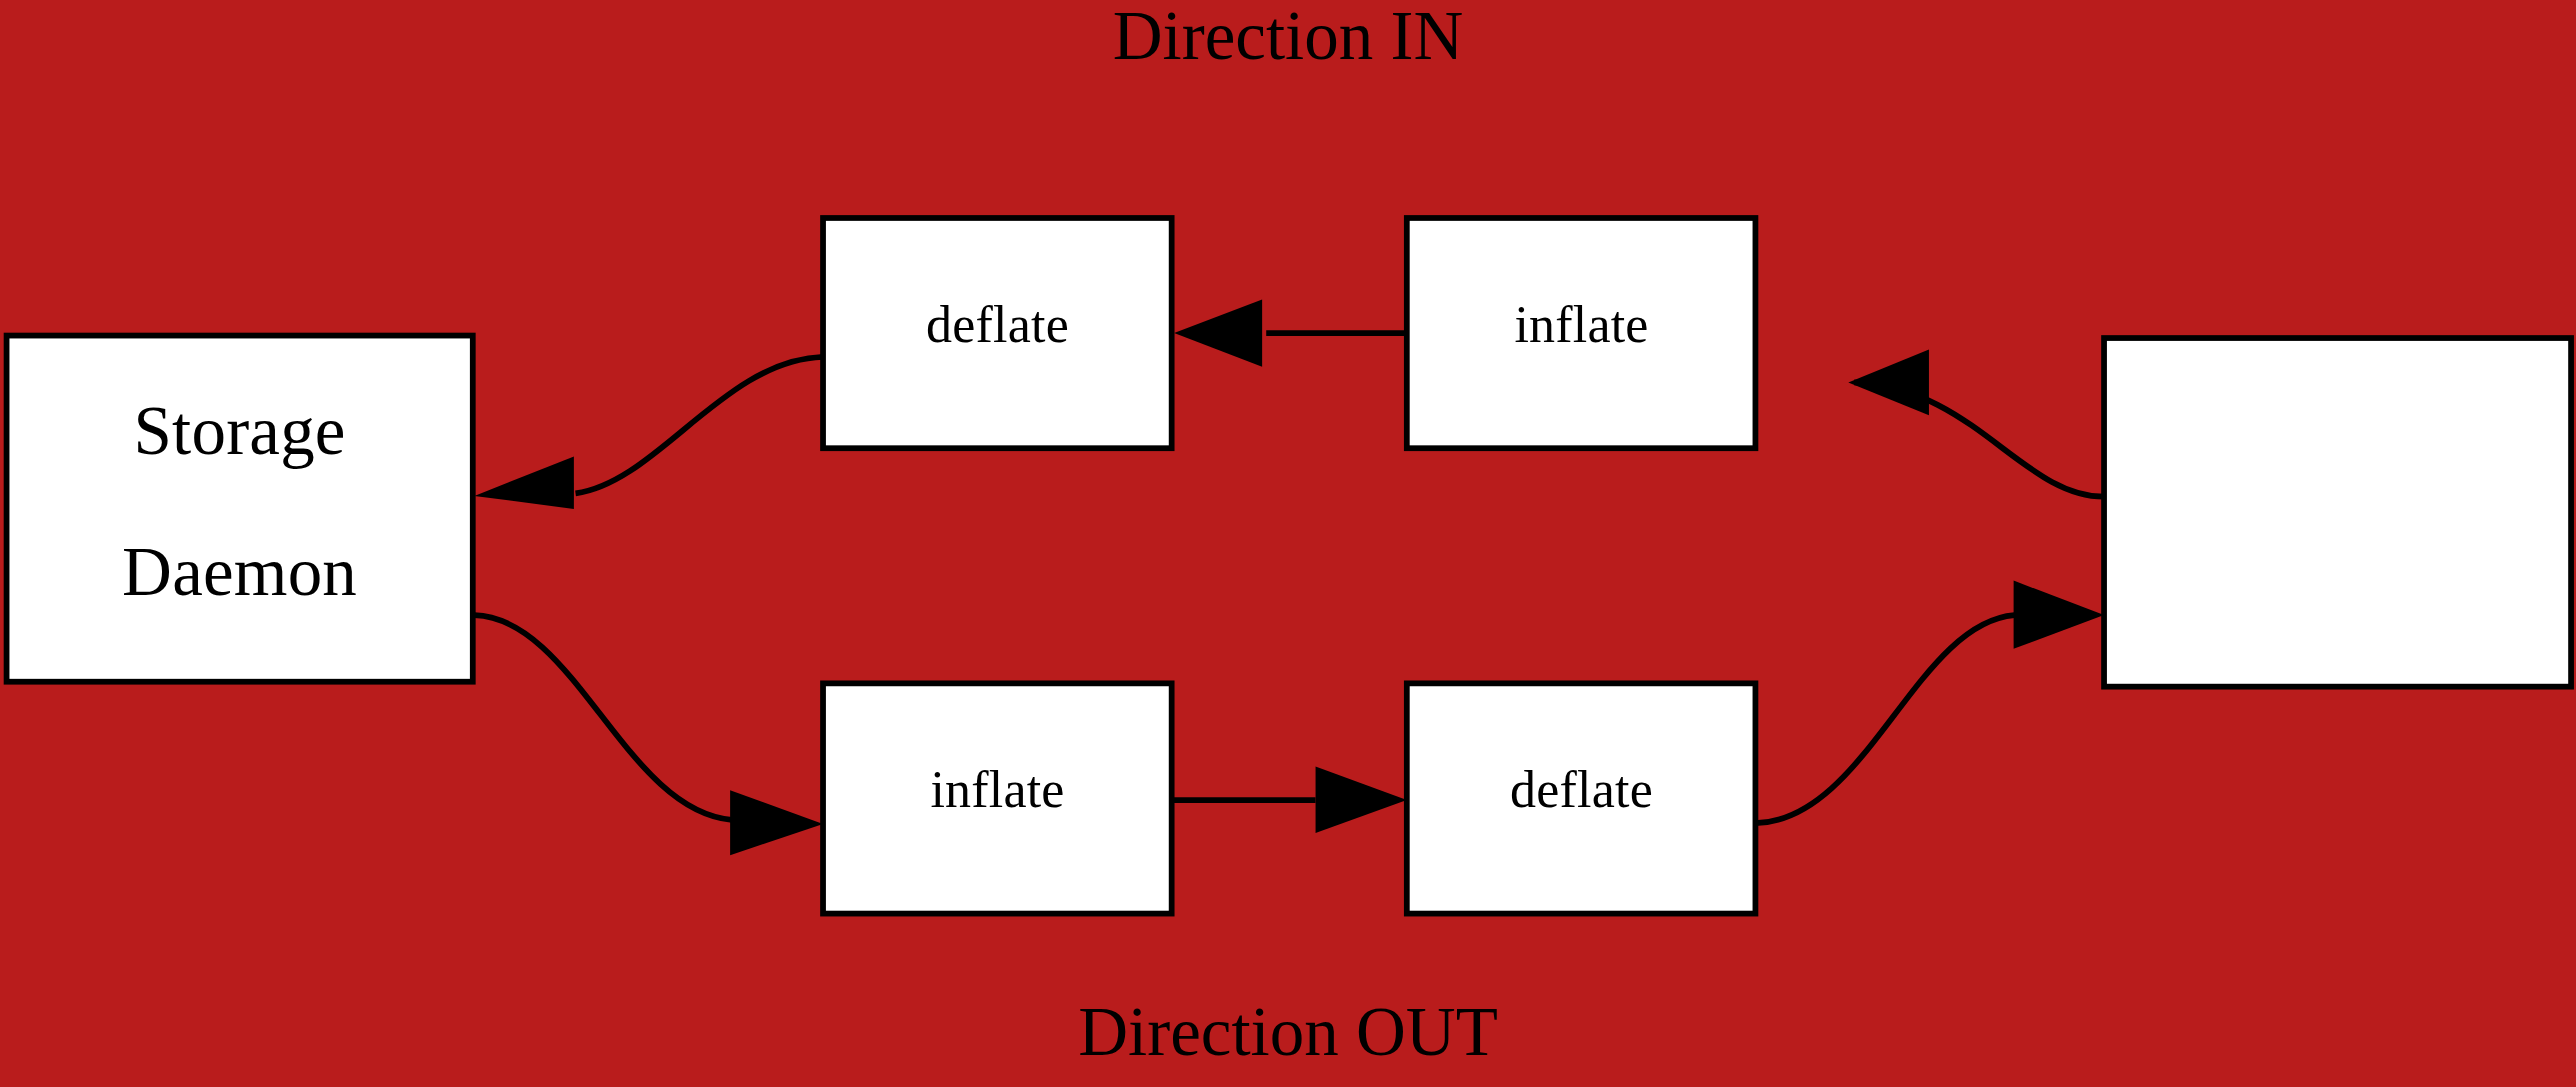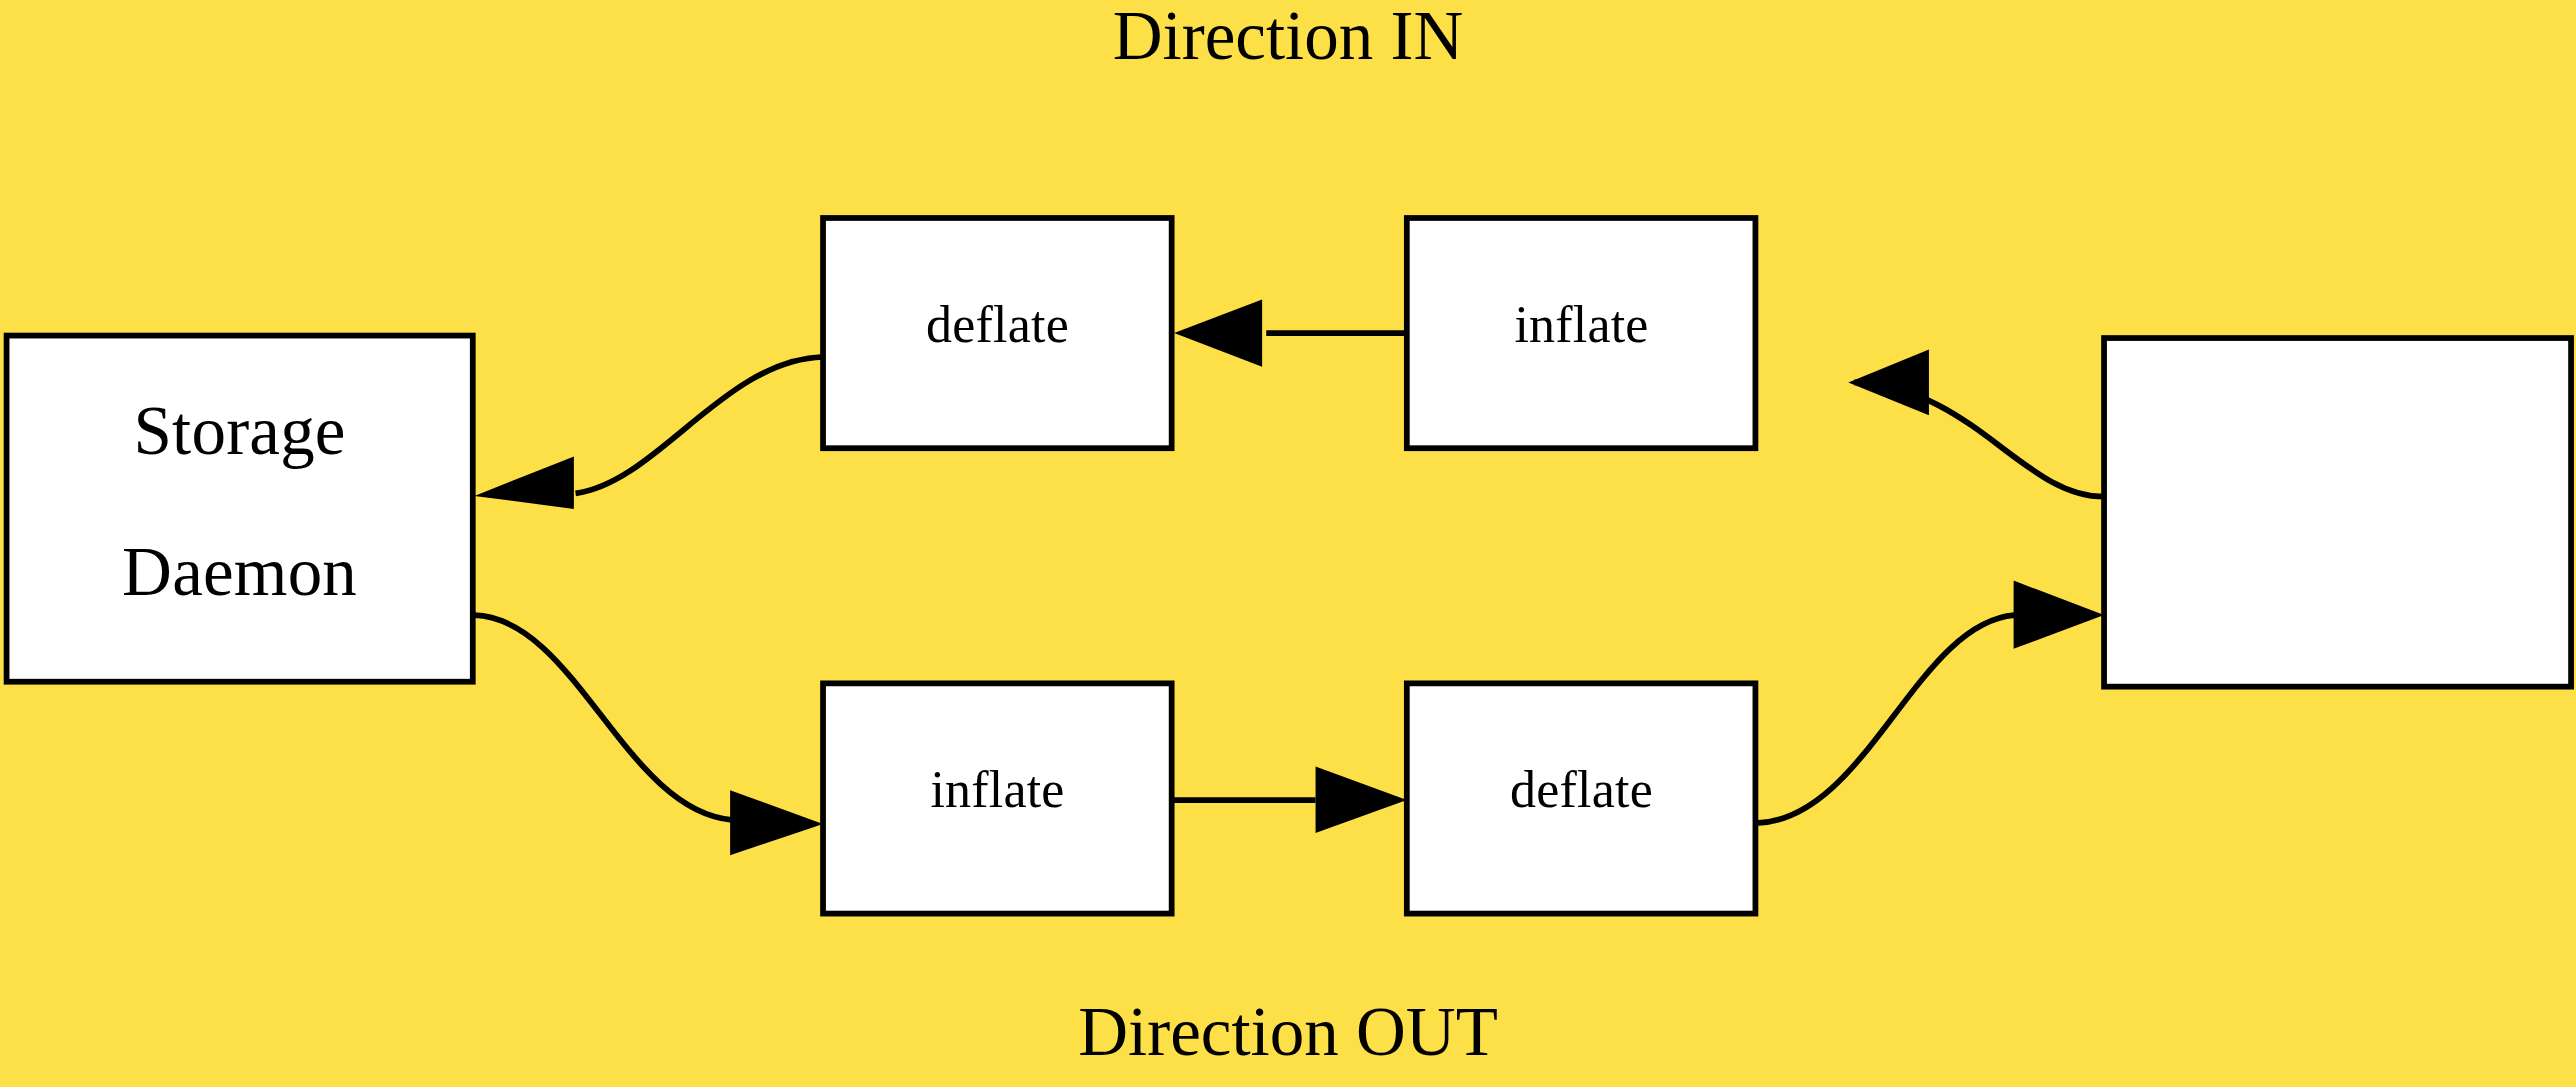--- a/index.html
+++ b/index.html
@@ -5,21 +5,21 @@
 <style>
   html, body {
     margin: 0;
     padding: 0;
     background: #ffffff;
   }
   #stage {
     position: relative;
     width: 2576px;
     height: 1088px;
-    background: #fde047;
+    background: #b91c1c;
     overflow: hidden;
     font-family: "Liberation Serif", "DejaVu Serif", serif;
     color: #000000;
   }
   
   #canvas {
     position: absolute;
     left: 0;
     top: 0;
     width: 2576px;

